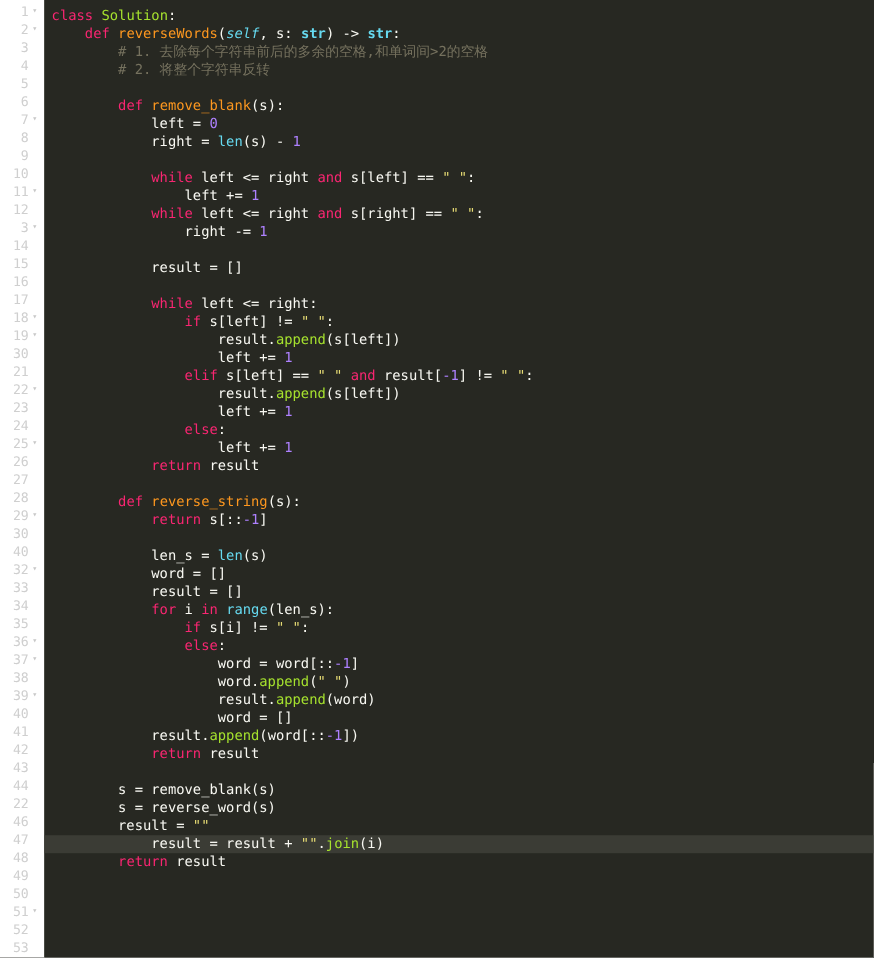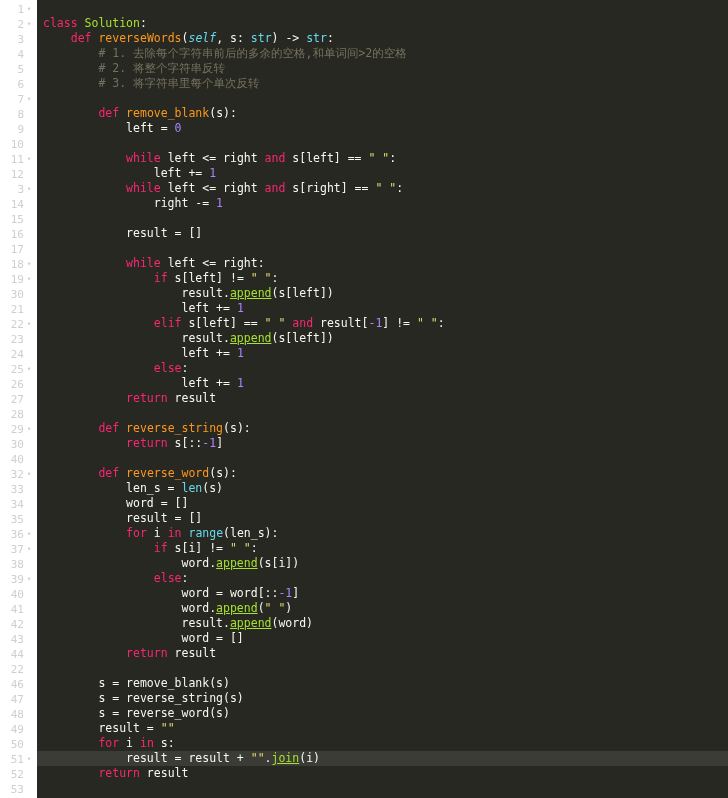--- a/index.html
+++ b/index.html
@@ -46,47 +46,47 @@
     min-width: 10px;
     text-align: center;
     font-size: 7px;
     color: #c8c8c8;
     line-height: 15px;
   }
   .fold.empty { color: transparent; }
   #code {
     flex: 1;
     position: relative;
-    padding-top: 16px;
+    padding-top: 6px;
     box-sizing: border-box;
     overflow: hidden;
     background: #272822;
   }
   .code-row {
     height: 15px;
     line-height: 15px;
     white-space: pre;
     padding-left: 6px;
     color: #f8f8f2;
     box-sizing: border-box;
   }
   .code-row.active {
     background: #3b3c35;
   }
   
   .t-kw   { color: #f92672; }
   .t-fn   { color: #fd971f; }
   .t-cls  { color: #a6e22e; }
   .t-call { color: #66d9ef; }
-  .t-meth { color: #a6e22e; text-decoration: underline; }
+  .t-meth { color: #a6e22e; }
   .t-num  { color: #ae81ff; }
   .t-str  { color: #e6db74; }
   .t-com  { color: #75715e; text-align: center; }
   .t-self { color: #66d9ef; font-style: italic; text-align: center; }
-  .t-type { color: #66d9ef; }
+  .t-type { color: #66d9ef; font-weight: bold; }
   .t-pl   { color: #f8f8f2; }
 </style>
 </head>
 <body>
 
 <div id="editor">
   <div id="gutter">
       <div class="gutter-row">
         <span class="ln">1</span>
         <span class="fold">▾</span>
@@ -298,24 +298,24 @@
       <div class="gutter-row">
         <span class="ln">53</span>
         <span class="fold empty">&nbsp;</span>
       </div>
     </div>
   <div id="code">
       <div class="code-row"><span class="t-kw">class</span><span class="t-pl"> </span><span class="t-cls">Solution</span><span class="t-pl">:</span></div>
       <div class="code-row"><span class="t-pl">    </span><span class="t-kw">def</span><span class="t-pl"> </span><span class="t-fn">reverseWords</span><span class="t-pl">(</span><span class="t-self">self</span><span class="t-pl">, s: </span><span class="t-type">str</span><span class="t-pl">) -&gt; </span><span class="t-type">str</span><span class="t-pl">:</span></div>
       <div class="code-row"><span class="t-pl">        </span><span class="t-com"># 1. 去除每个字符串前后的多余的空格,和单词间&gt;2的空格</span></div>
       <div class="code-row"><span class="t-pl">        </span><span class="t-com"># 2. 将整个字符串反转</span></div>
-      <div class="code-row"><span class="t-pl">        </span><span class="t-com"># 3. 将字符串里每个单次反转</span></div>
       <div class="code-row">&nbsp;</div>
       <div class="code-row"><span class="t-pl">        </span><span class="t-kw">def</span><span class="t-pl"> </span><span class="t-fn">remove_blank</span><span class="t-pl">(s):</span></div>
       <div class="code-row"><span class="t-pl">            left = </span><span class="t-num">0</span></div>
+      <div class="code-row"><span class="t-pl">            right = </span><span class="t-call">len</span><span class="t-pl">(s) - </span><span class="t-num">1</span></div>
       <div class="code-row">&nbsp;</div>
       <div class="code-row"><span class="t-pl">            </span><span class="t-kw">while</span><span class="t-pl"> left &lt;= right </span><span class="t-kw">and</span><span class="t-pl"> s[left] == </span><span class="t-str">" "</span><span class="t-pl">:</span></div>
       <div class="code-row"><span class="t-pl">                left += </span><span class="t-num">1</span></div>
       <div class="code-row"><span class="t-pl">            </span><span class="t-kw">while</span><span class="t-pl"> left &lt;= right </span><span class="t-kw">and</span><span class="t-pl"> s[right] == </span><span class="t-str">" "</span><span class="t-pl">:</span></div>
       <div class="code-row"><span class="t-pl">                right -= </span><span class="t-num">1</span></div>
       <div class="code-row">&nbsp;</div>
       <div class="code-row"><span class="t-pl">            result = []</span></div>
       <div class="code-row">&nbsp;</div>
       <div class="code-row"><span class="t-pl">            </span><span class="t-kw">while</span><span class="t-pl"> left &lt;= right:</span></div>
       <div class="code-row"><span class="t-pl">                </span><span class="t-kw">if</span><span class="t-pl"> s[left] != </span><span class="t-str">" "</span><span class="t-pl">:</span></div>
@@ -324,35 +324,32 @@
       <div class="code-row"><span class="t-pl">                </span><span class="t-kw">elif</span><span class="t-pl"> s[left] == </span><span class="t-str">" "</span><span class="t-pl"> </span><span class="t-kw">and</span><span class="t-pl"> result[</span><span class="t-num">-1</span><span class="t-pl">] != </span><span class="t-str">" "</span><span class="t-pl">:</span></div>
       <div class="code-row"><span class="t-pl">                    result.</span><span class="t-meth">append</span><span class="t-pl">(s[left])</span></div>
       <div class="code-row"><span class="t-pl">                    left += </span><span class="t-num">1</span></div>
       <div class="code-row"><span class="t-pl">                </span><span class="t-kw">else</span><span class="t-pl">:</span></div>
       <div class="code-row"><span class="t-pl">                    left += </span><span class="t-num">1</span></div>
       <div class="code-row"><span class="t-pl">            </span><span class="t-kw">return</span><span class="t-pl"> result</span></div>
       <div class="code-row">&nbsp;</div>
       <div class="code-row"><span class="t-pl">        </span><span class="t-kw">def</span><span class="t-pl"> </span><span class="t-fn">reverse_string</span><span class="t-pl">(s):</span></div>
       <div class="code-row"><span class="t-pl">            </span><span class="t-kw">return</span><span class="t-pl"> s[::</span><span class="t-num">-1</span><span class="t-pl">]</span></div>
       <div class="code-row">&nbsp;</div>
-      <div class="code-row"><span class="t-pl">        </span><span class="t-kw">def</span><span class="t-pl"> </span><span class="t-fn">reverse_word</span><span class="t-pl">(s):</span></div>
       <div class="code-row"><span class="t-pl">            len_s = </span><span class="t-call">len</span><span class="t-pl">(s)</span></div>
       <div class="code-row"><span class="t-pl">            word = []</span></div>
       <div class="code-row"><span class="t-pl">            result = []</span></div>
       <div class="code-row"><span class="t-pl">            </span><span class="t-kw">for</span><span class="t-pl"> i </span><span class="t-kw">in</span><span class="t-pl"> </span><span class="t-call">range</span><span class="t-pl">(len_s):</span></div>
       <div class="code-row"><span class="t-pl">                </span><span class="t-kw">if</span><span class="t-pl"> s[i] != </span><span class="t-str">" "</span><span class="t-pl">:</span></div>
-      <div class="code-row"><span class="t-pl">                    word.</span><span class="t-meth">append</span><span class="t-pl">(s[i])</span></div>
       <div class="code-row"><span class="t-pl">                </span><span class="t-kw">else</span><span class="t-pl">:</span></div>
       <div class="code-row"><span class="t-pl">                    word = word[::</span><span class="t-num">-1</span><span class="t-pl">]</span></div>
       <div class="code-row"><span class="t-pl">                    word.</span><span class="t-meth">append</span><span class="t-pl">(</span><span class="t-str">" "</span><span class="t-pl">)</span></div>
       <div class="code-row"><span class="t-pl">                    result.</span><span class="t-meth">append</span><span class="t-pl">(word)</span></div>
       <div class="code-row"><span class="t-pl">                    word = []</span></div>
+      <div class="code-row"><span class="t-pl">            result.</span><span class="t-meth">append</span><span class="t-pl">(word[::</span><span class="t-num">-1</span><span class="t-pl">])</span></div>
       <div class="code-row"><span class="t-pl">            </span><span class="t-kw">return</span><span class="t-pl"> result</span></div>
       <div class="code-row">&nbsp;</div>
       <div class="code-row"><span class="t-pl">        s = remove_blank(s)</span></div>
-      <div class="code-row"><span class="t-pl">        s = reverse_string(s)</span></div>
       <div class="code-row"><span class="t-pl">        s = reverse_word(s)</span></div>
       <div class="code-row"><span class="t-pl">        result = </span><span class="t-str">""</span></div>
-      <div class="code-row"><span class="t-pl">        </span><span class="t-kw">for</span><span class="t-pl"> i </span><span class="t-kw">in</span><span class="t-pl"> s:</span></div>
       <div class="code-row active"><span class="t-pl">            result = result + </span><span class="t-str">""</span><span class="t-pl">.</span><span class="t-meth">join</span><span class="t-pl">(i)</span></div>
       <div class="code-row"><span class="t-pl">        </span><span class="t-kw">return</span><span class="t-pl"> result</span></div>
     </div>
 </div>
 
 </body></html>

